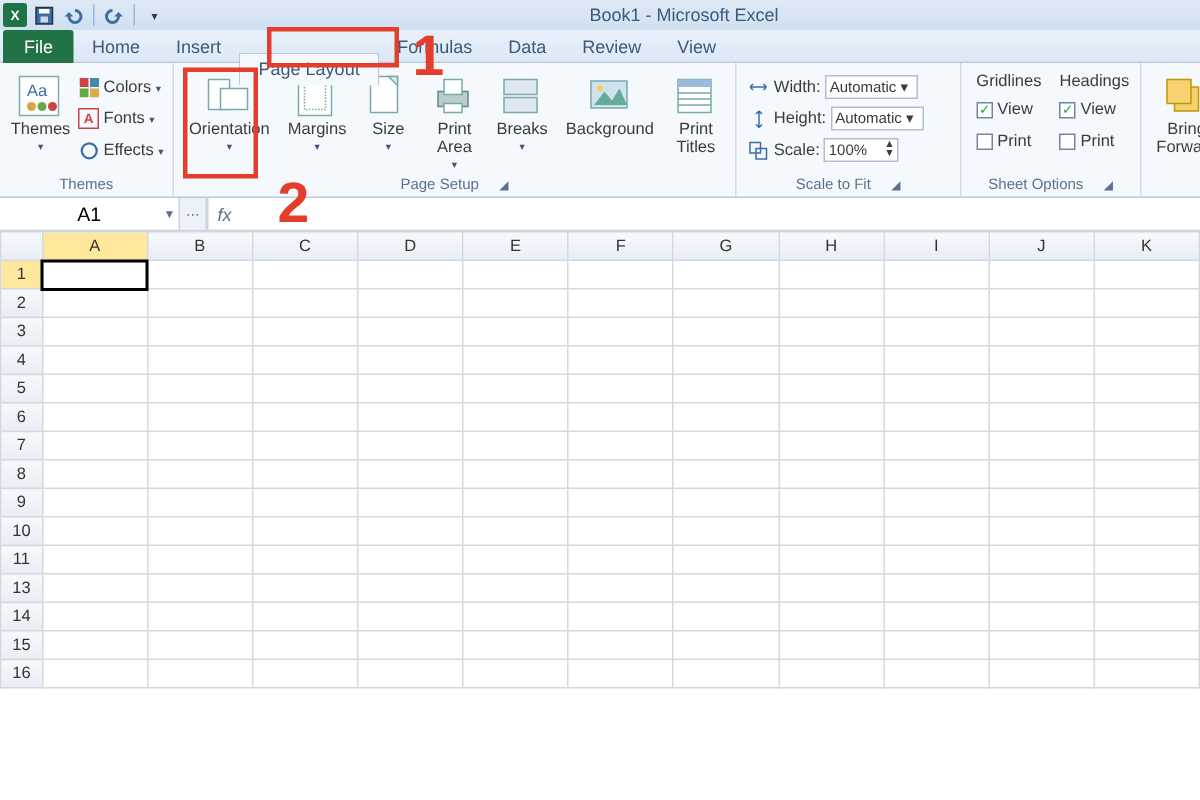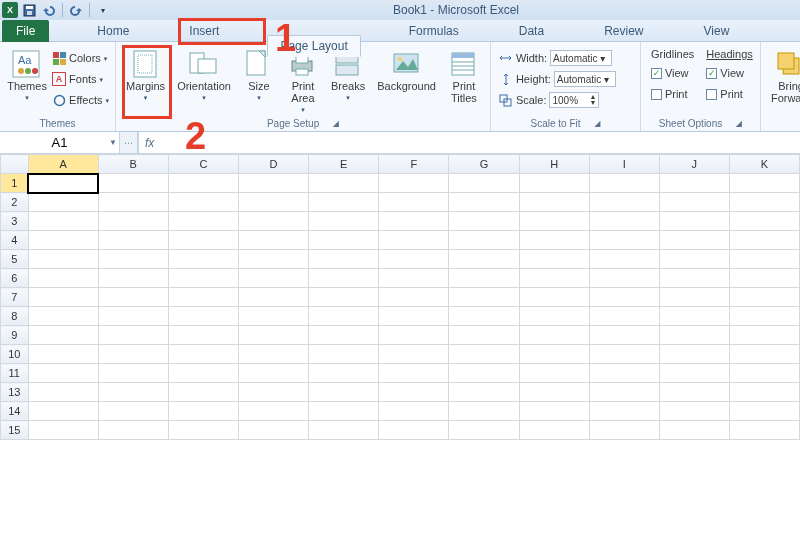--- a/index.html
+++ b/index.html
@@ -5,21 +5,21 @@
   * { box-sizing: border-box; margin: 0; padding: 0; font-family: "Segoe UI", Tahoma, sans-serif; }
   body { width: 800px; height: 533px; overflow: hidden; background: #fff; position: relative; }
   
   .titlebar { height: 20px; background: linear-gradient(#dfe9f5,#cfe0f2); display: flex; align-items: center; font-size: 11px; }
   .qat { display: flex; align-items: center; padding-left: 2px; gap: 2px; }
   .qat .xl-icon { width: 16px; height: 16px; background: #217346; color: #fff; font-size: 9px; font-weight: bold; display: flex; align-items: center; justify-content: center; border-radius: 2px; }
   .qat-btn { width: 18px; height: 18px; display:flex; align-items:center; justify-content:center; font-size:11px; color:#335; }
   .qat-sep { width:1px; height:14px; background:#9db6d4; margin:0 2px; }
   .title-center { flex: 1; text-align: center; color: #3b5a7a; font-size: 12px; }
   
-  .tabrow { height: 22px; background: linear-gradient(#e9f1fb,#dce8f6); display:flex; align-items:center; border-bottom:1px solid #b7c9de;gap:36px; }
+  .tabrow { height: 22px; background: linear-gradient(#e9f1fb,#dce8f6); display:flex; align-items:center; border-bottom:1px solid #b7c9de; }
   .file-tab { height: 22px; background: #217346; color: #fff; padding: 0 14px; font-size: 12px; display:flex; align-items:center; border-radius: 2px 2px 0 0; margin-left:2px;}
   .tab { padding: 0 12px; font-size: 12px; color: #3b5a7a; height:22px; display:flex; align-items:center; }
   .tab.active { background: #f5f9fd; border:1px solid #b7c9de; border-bottom:1px solid #f5f9fd; border-radius: 2px 2px 0 0; position:relative; top:15px; }
   
   .ribbon { height: 90px; background: #f5f9fd; border-bottom: 1px solid #b7c9de; display:flex; }
   .group { border-right: 1px solid #d0dcec; display:flex; flex-direction:column; padding: 2px 4px 0 4px; }
   .group-body { flex:1; display:flex; align-items:flex-start; }
   .group-label { height:16px; text-align:center; font-size:10px; color:#5a728f; display:flex; align-items:center; justify-content:center; gap:4px;}
   .launcher { font-size:8px; color:#5a728f; }
   .bigbtn { display:flex; flex-direction:column; align-items:center; justify-content:flex-start; padding: 4px 6px 0 6px; font-size:11px; color:#3b3b3b; min-width:44px; }
@@ -144,35 +144,35 @@
       </div>
     </div>
     <div class="group-label">Themes</div>
   </div>
 
   <div class="group">
     <div class="group-body">
       <div class="bigbtn">
         <div class="ico">
             <svg width="30" height="30">
+              <rect x="2" y="4" width="14" height="20" fill="#fff" stroke="#7aa"></rect>
+              <rect x="10" y="10" width="18" height="14" fill="#fff" stroke="#7aa"></rect>
+            </svg>
+          </div>
+        <span>Orientation</span>
+        <span class="drop-ind">▾</span>
+      </div>
+      <div class="bigbtn">
+        <div class="ico">
+            <svg width="30" height="30">
               <rect x="4" y="2" width="22" height="26" fill="#fff" stroke="#7aa"></rect>
               <rect x="8" y="6" width="14" height="18" fill="none" stroke="#7aa" stroke-dasharray="1 1"></rect>
             </svg>
           </div>
         <span>Margins</span>
-        <span class="drop-ind">▾</span>
-      </div>
-      <div class="bigbtn">
-        <div class="ico">
-            <svg width="30" height="30">
-              <rect x="2" y="4" width="14" height="20" fill="#fff" stroke="#7aa"></rect>
-              <rect x="10" y="10" width="18" height="14" fill="#fff" stroke="#7aa"></rect>
-            </svg>
-          </div>
-        <span>Orientation</span>
         <span class="drop-ind">▾</span>
       </div>
       <div class="bigbtn" style="min-width:36px;">
         <div class="ico">
             <svg width="26" height="30">
               <rect x="4" y="2" width="18" height="24" fill="#fff" stroke="#7aa"></rect>
               <path d="M16 2h6v6z" fill="#dfe8f0" stroke="#7aa"></path>
             </svg>
           </div>
         <span>Size</span>
@@ -275,21 +275,21 @@
         <div class="smallrow">
             <span class="chk">✓</span>
             <span>View</span>
           </div>
         <div class="smallrow">
             <span class="chk"></span>
             <span>Print</span>
           </div>
       </div>
       <div class="stack" style="padding:2px 4px 0 4px;">
-        <div class="smallrow" style="height:16px;text-decoration:underline;">
+        <div class="smallrow" style="height:16px;">
             <span>Headings</span>
           </div>
         <div class="smallrow">
             <span class="chk">✓</span>
             <span>View</span>
           </div>
         <div class="smallrow">
             <span class="chk"></span>
             <span>Print</span>
           </div>
@@ -538,15 +538,29 @@
           <td class="cell"></td>
           <td class="cell"></td>
           <td class="cell"></td>
           <td class="cell"></td>
           <td class="cell"></td>
           <td class="cell"></td>
           <td class="cell"></td>
           <td class="cell"></td>
           <td class="cell"></td>
         </tr>
+        <tr>
+          <th class="rowh">16</th>
+          <td class="cell"></td>
+          <td class="cell"></td>
+          <td class="cell"></td>
+          <td class="cell"></td>
+          <td class="cell"></td>
+          <td class="cell"></td>
+          <td class="cell"></td>
+          <td class="cell"></td>
+          <td class="cell"></td>
+          <td class="cell"></td>
+          <td class="cell"></td>
+        </tr>
       </tbody>
     </table>
 </div>
 
 </body></html>

